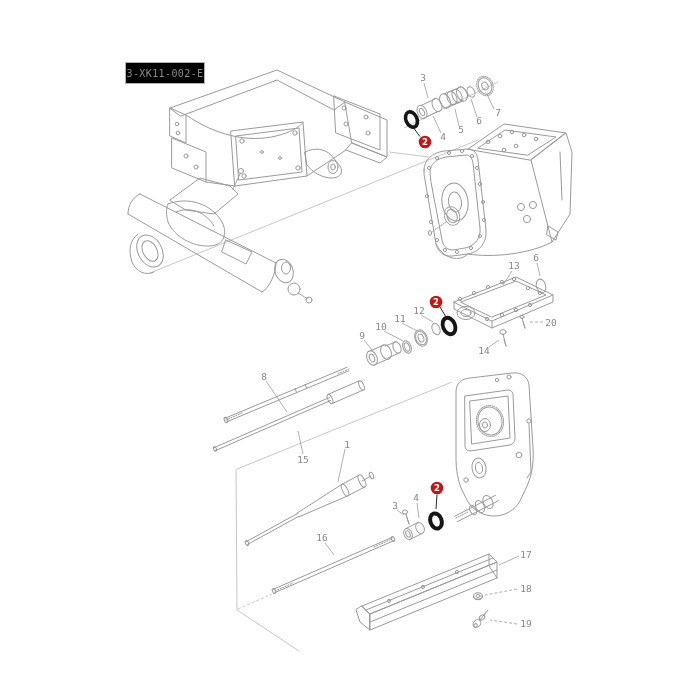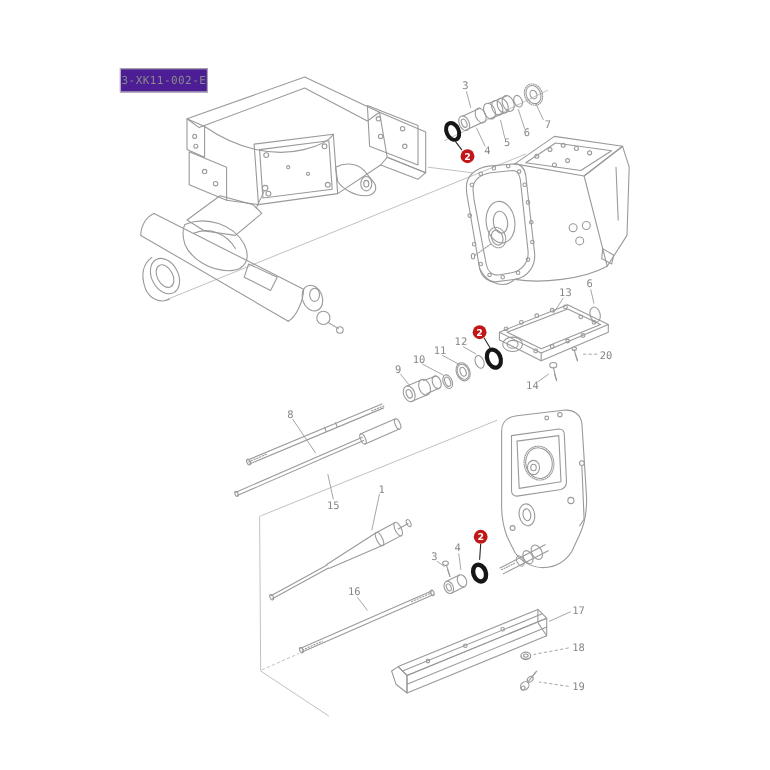--- a/index.html
+++ b/index.html
@@ -1,20 +1,20 @@
 <!DOCTYPE html>
 <html><head>
 <meta charset="utf-8">
 <style>
   html,body{margin:0;padding:0;background:#fff;}
   .stage{position:relative;width:700px;height:700px;background:#ffffff;overflow:hidden;
          font-family:"DejaVu Sans Mono","Liberation Mono",monospace;}
-  .code-box{position:absolute;left:109px;top:62px;width:78px;height:20px;
+  .code-box{position:absolute;left:125px;top:62px;width:78px;height:20px;
     border:1px solid #b2b2b2;color:#8a8a8a;font-size:10px;letter-spacing:.4px;
-    display:flex;align-items:center;justify-content:center;background:#4c1d95;}
+    display:flex;align-items:center;justify-content:center;background:#000000;}
   svg{position:absolute;left:0;top:0;}
   svg text.plbl{font-family:"DejaVu Sans Mono","Liberation Mono",monospace;
     font-size:9.5px;fill:#868686;text-anchor:middle;}
   svg text.badge-t{font-family:"DejaVu Sans","Liberation Sans",sans-serif;
     font-size:8.5px;font-weight:bold;fill:#ffffff;text-anchor:middle;}
   .ln{stroke:#9a9a9a;fill:none;stroke-width:1;stroke-linecap:round;stroke-linejoin:round;}
   .lt{stroke:#b8b8b8;fill:none;stroke-width:.8;}
   .ldr{stroke:#9a9a9a;fill:none;stroke-width:.8;}
   .dk{stroke:#161616;fill:none;}
 </style>

